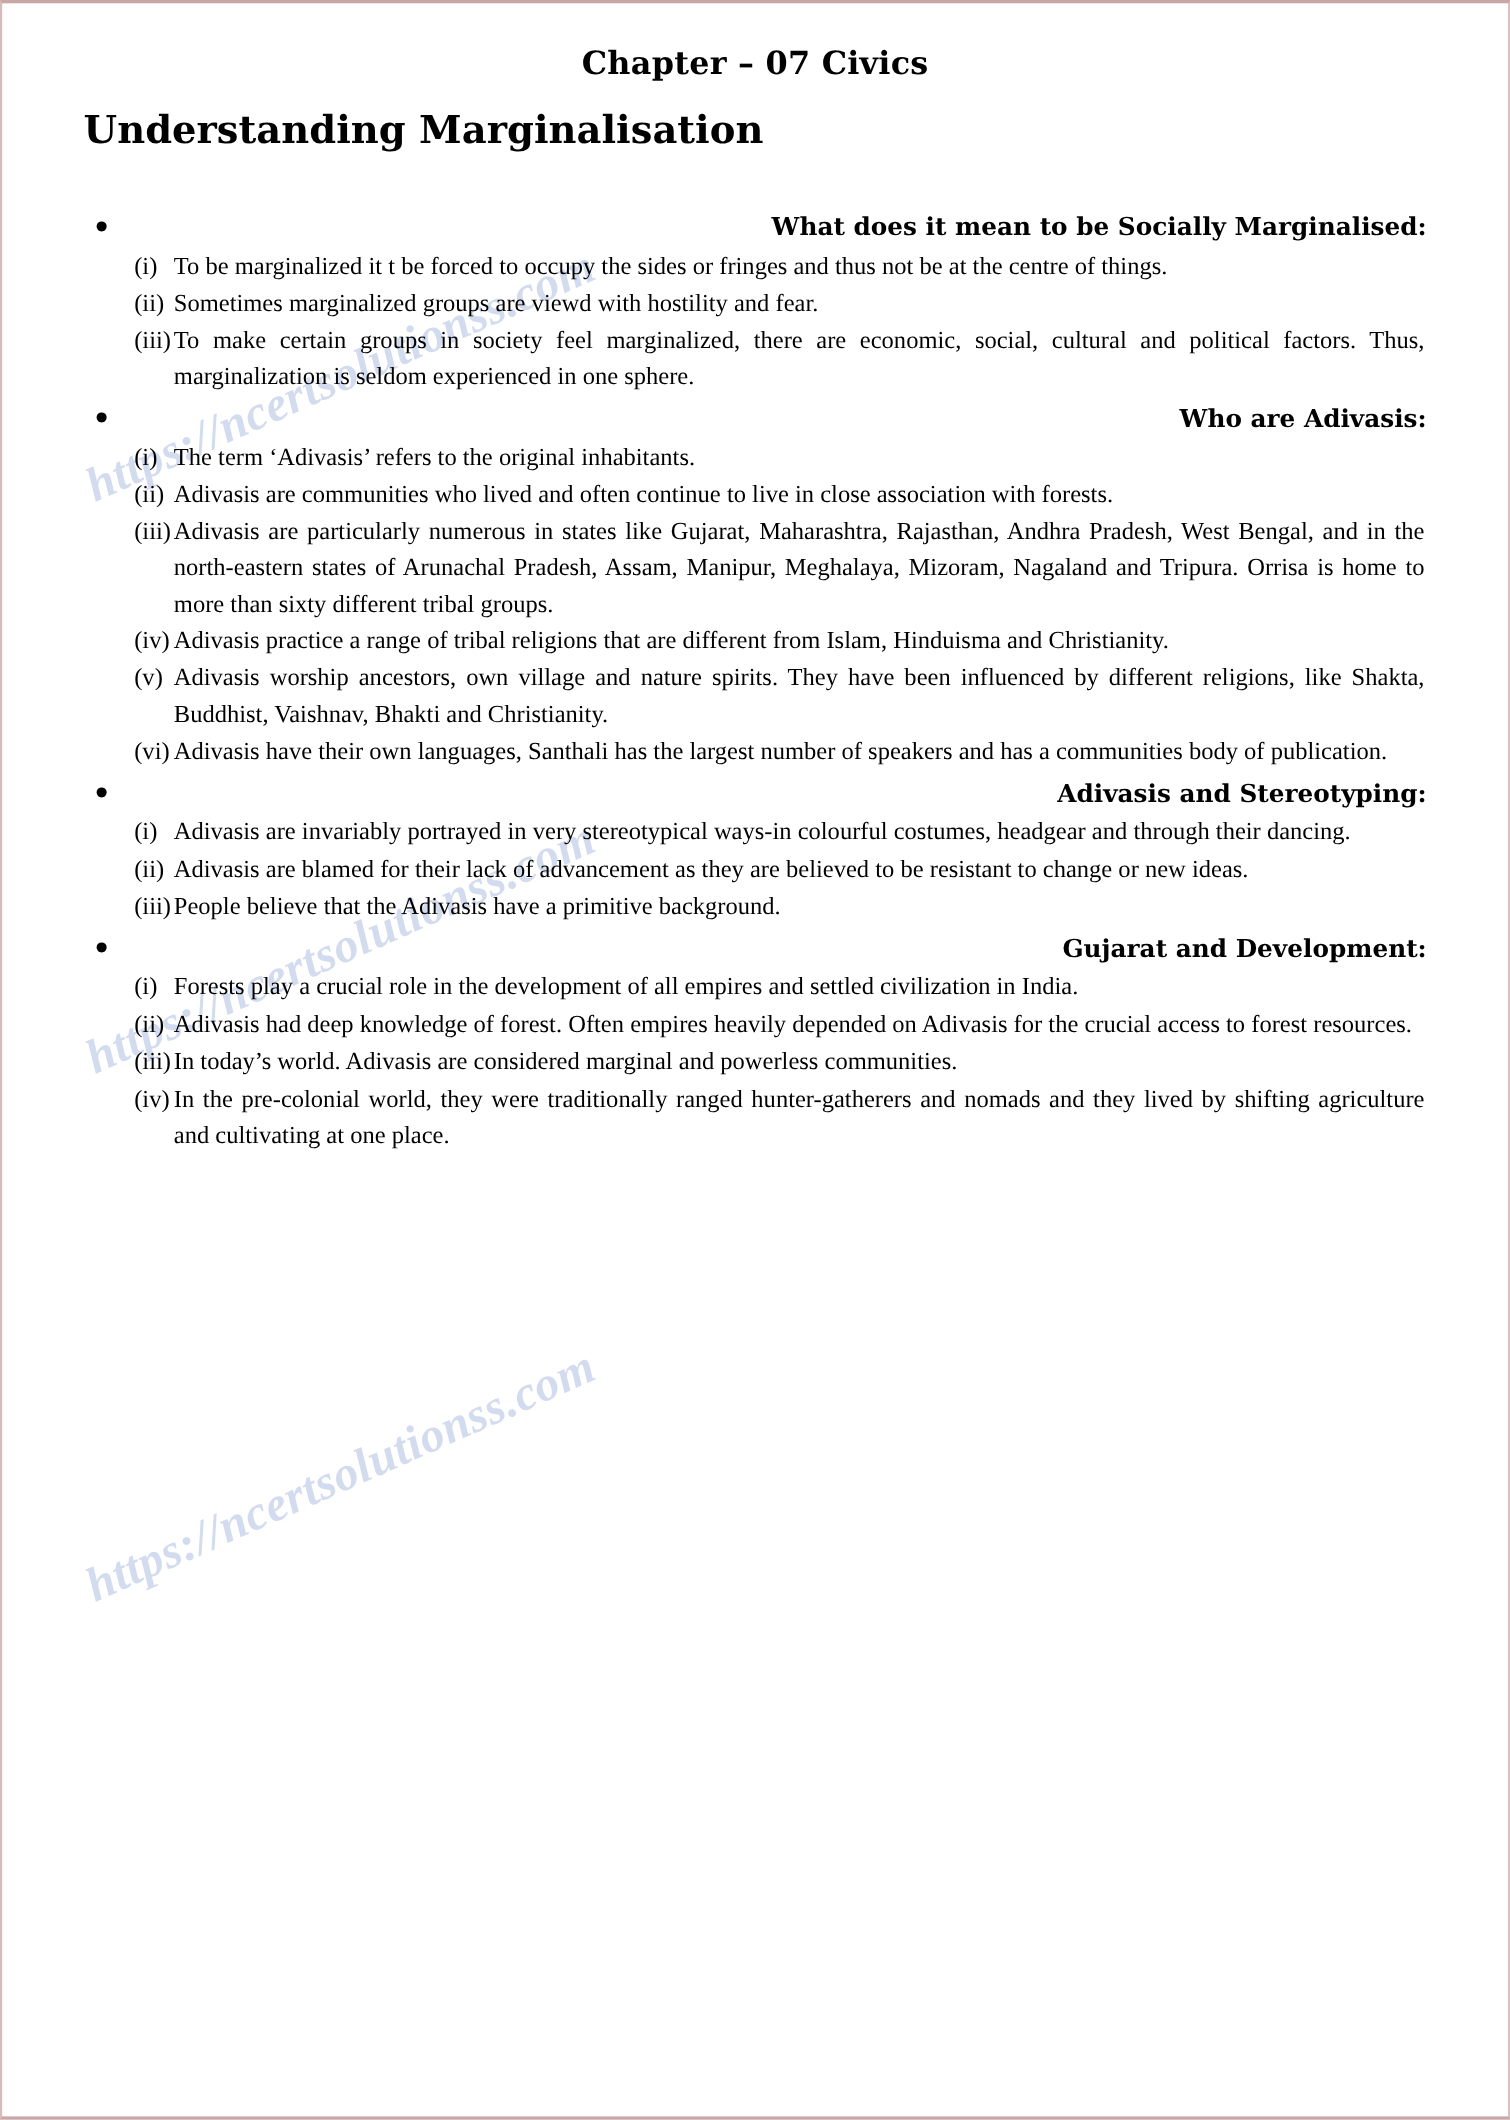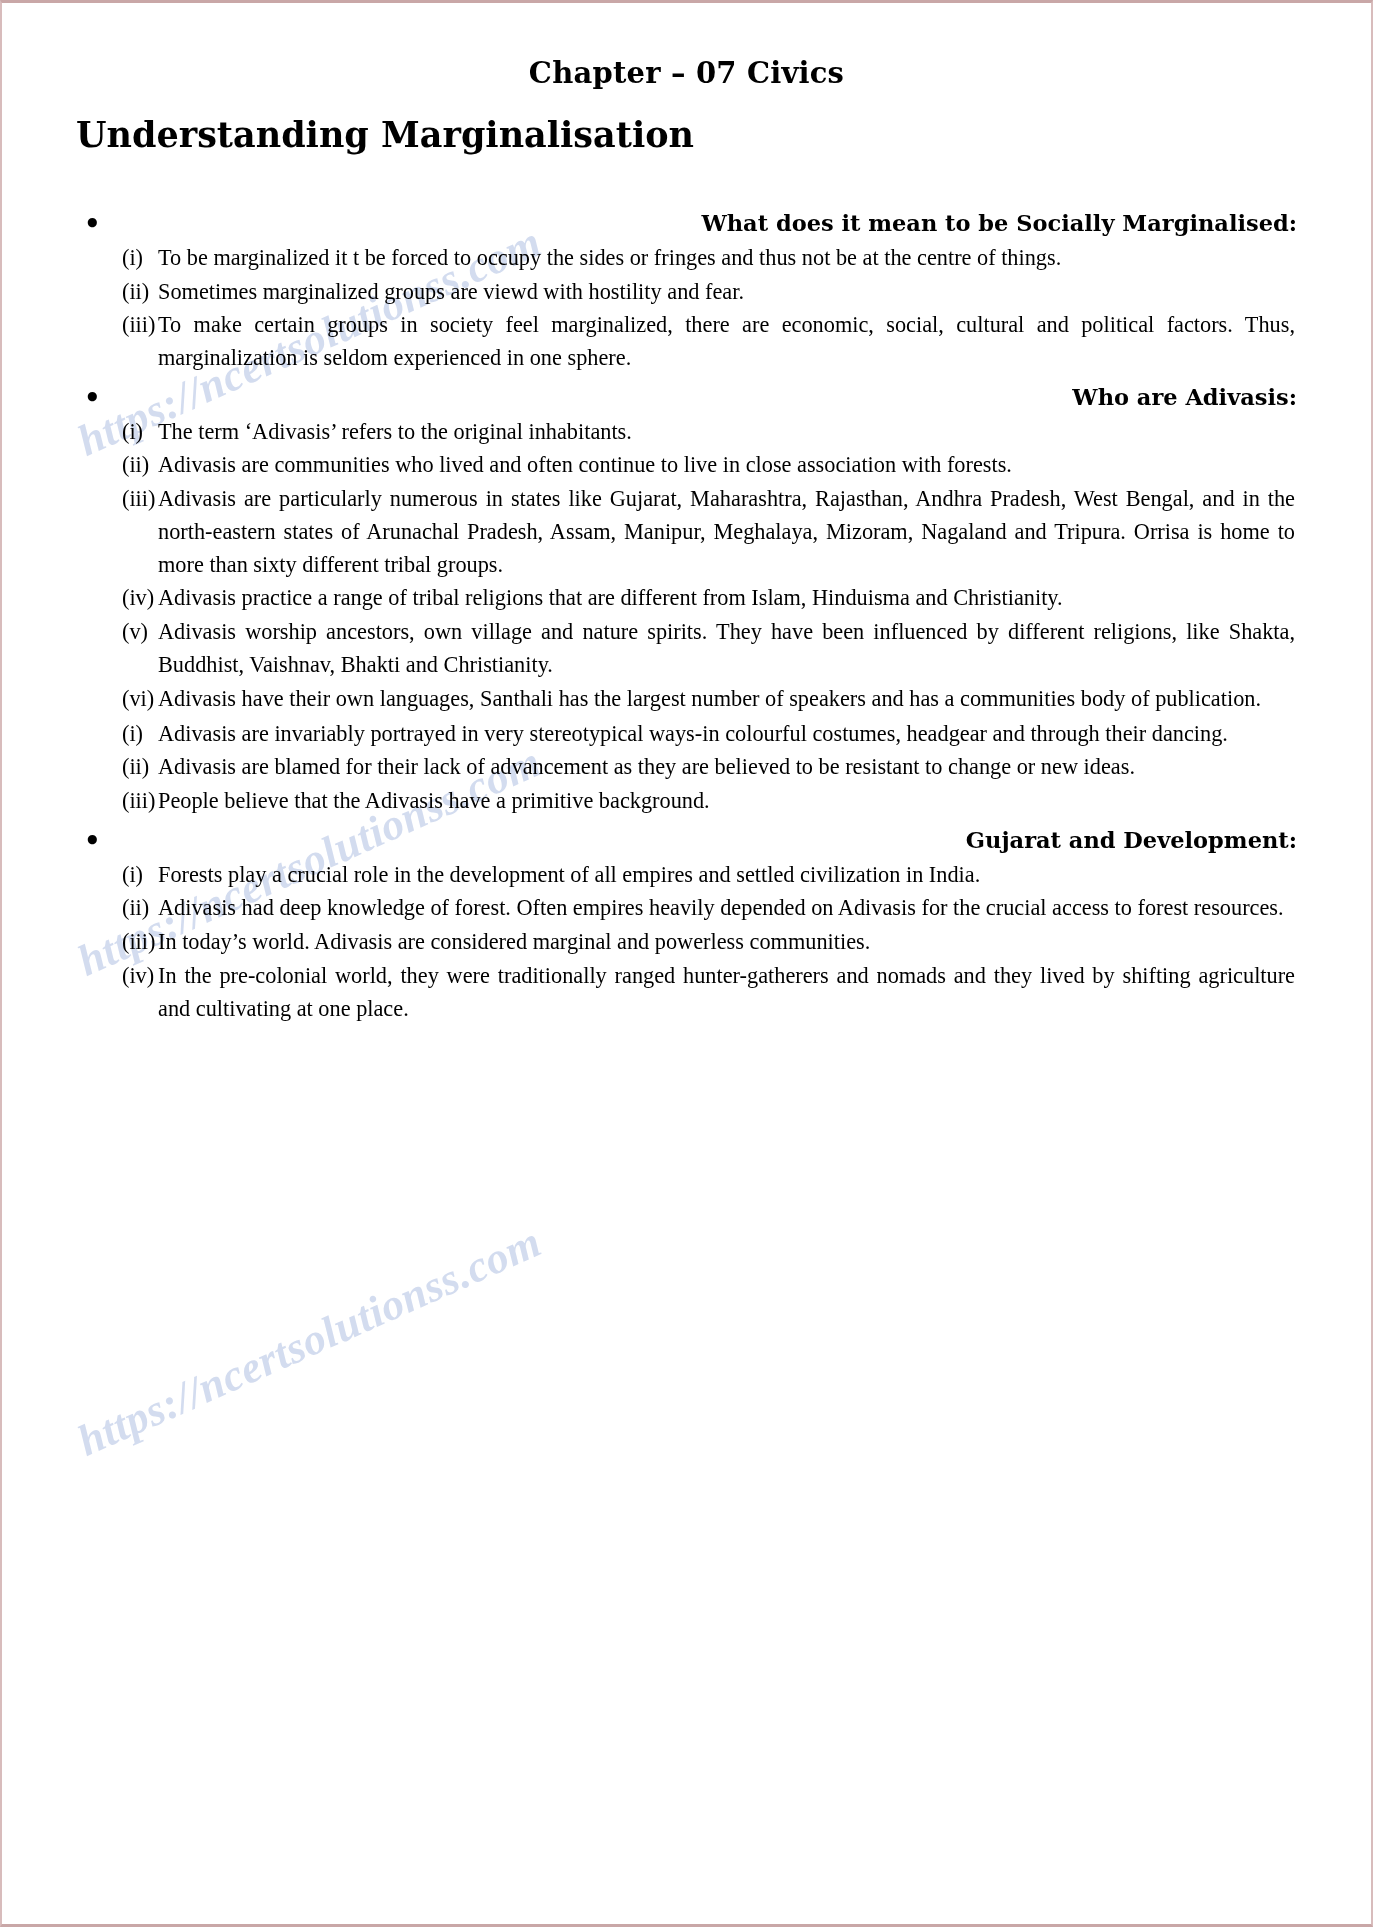--- a/index.html
+++ b/index.html
@@ -30,21 +30,21 @@
     padding: 26px 76px 0 76px;
     box-sizing: border-box;
     z-index: 2;
   }
   .doc-title {
     text-align: center;
     font-family: "DejaVu Serif", serif;
     font-weight: bold;
     font-size: 29px;
     letter-spacing: 0.2px;
-    margin: 30px 0 0 0;
+    margin: 14px 0 0 0;
   }
   .doc-subtitle {
     text-align: left;
     font-family: "DejaVu Serif", serif;
     font-weight: bold;
     font-size: 35px;
     margin: 24px 0 0 0;
   }
   .content {
     margin-top: 54px;
@@ -160,20 +160,21 @@
         <span class="marker">(v)</span>
         <span class="body">Adivasis worship ancestors, own village and nature spirits. They have been influenced by different religions, like Shakta, Buddhist, Vaishnav, Bhakti and Christianity.</span>
       </div>
       <div class="item">
         <span class="marker">(vi)</span>
         <span class="body">Adivasis have their own languages, Santhali has the largest number of speakers and has a communities body of publication.</span>
       </div>
     </div>
 
     <div class="section">
+      <div class="section-heading">Adivasis and Stereotyping:</div>
       <div class="item">
         <span class="marker">(i)</span>
         <span class="body">Adivasis are invariably portrayed in very stereotypical ways-in colourful costumes, headgear and through their dancing.</span>
       </div>
       <div class="item">
         <span class="marker">(ii)</span>
         <span class="body">Adivasis are blamed for their lack of advancement as they are believed to be resistant to change or new ideas.</span>
       </div>
       <div class="item">
         <span class="marker">(iii)</span>

